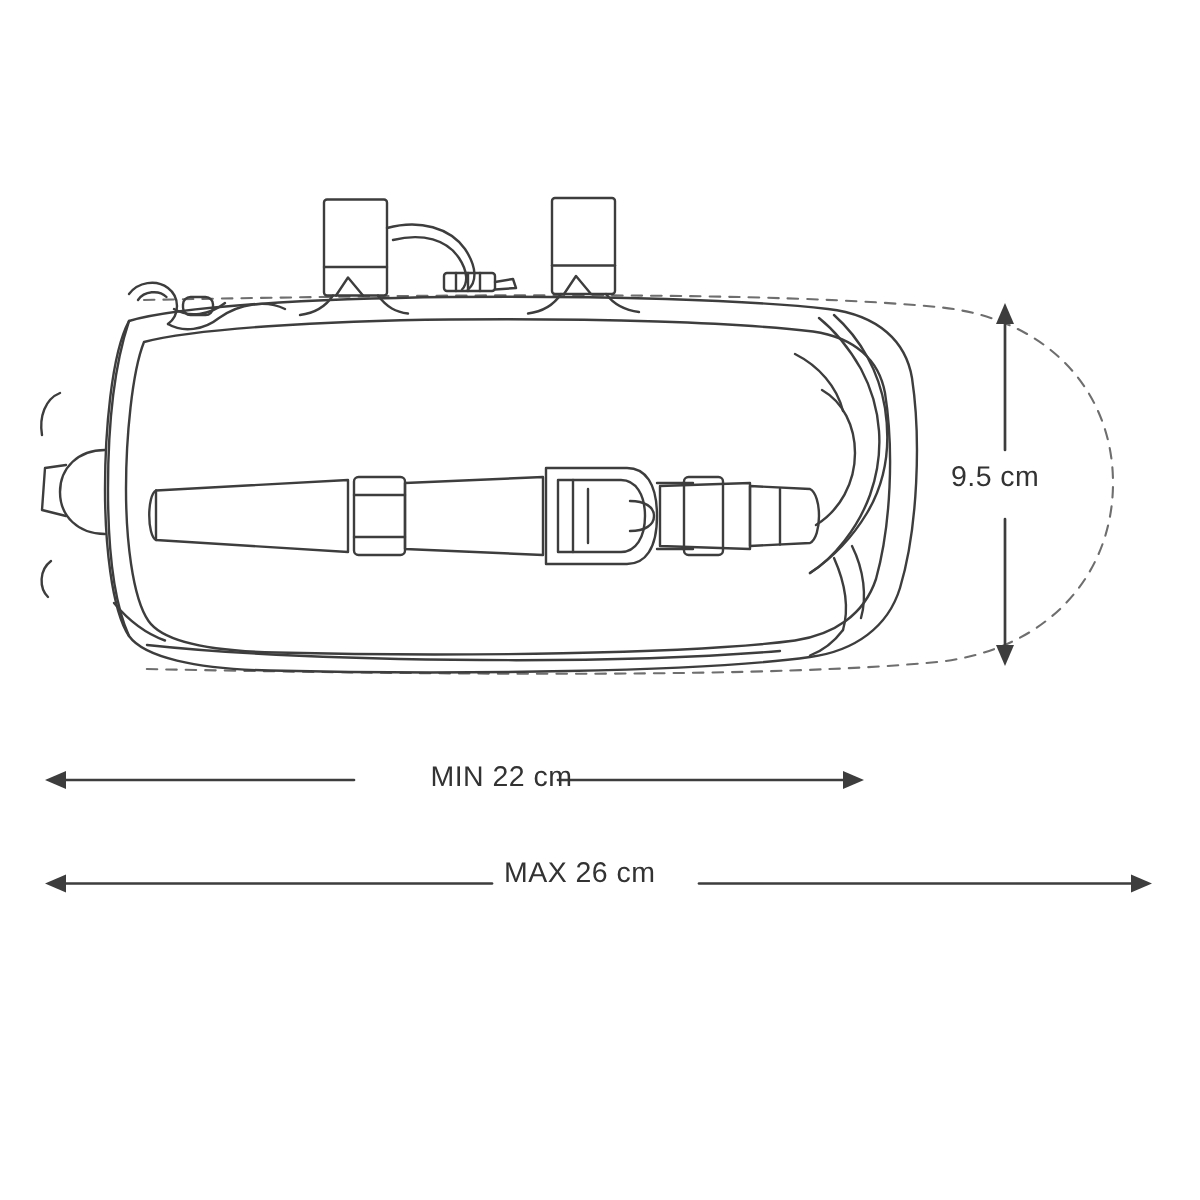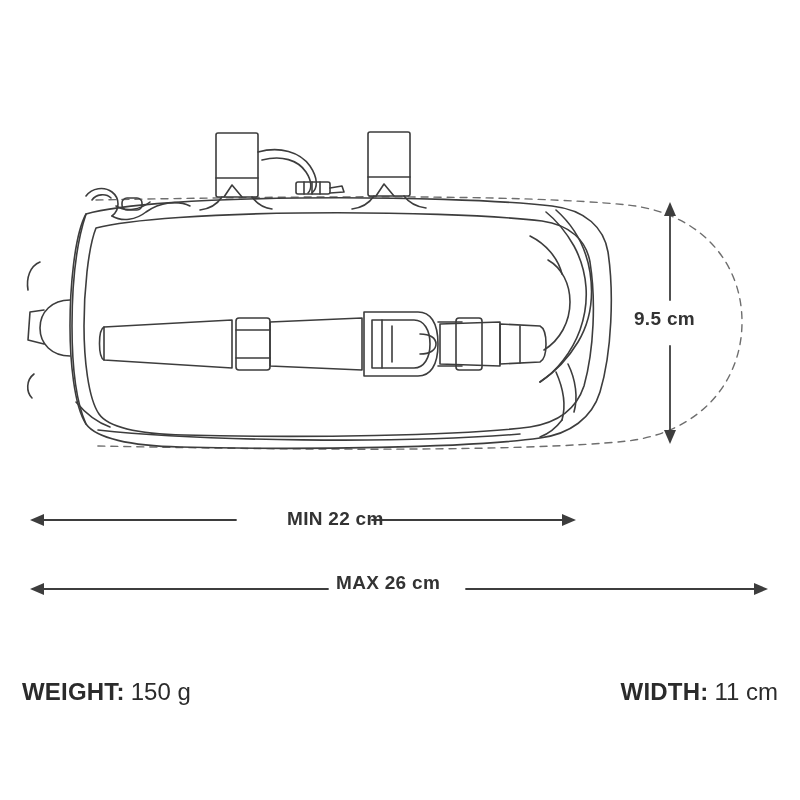--- a/index.html
+++ b/index.html
@@ -17,21 +17,21 @@
     background: #ffffff;
     overflow: hidden;
   }
   #diagram-svg {
     position: absolute;
     left: 0;
     top: 0;
   }
   .dim-label {
     position: absolute;
-    font-weight: bold;
+    font-weight: normal;
     color: #333333;
     letter-spacing: 0.3px;
     white-space: nowrap;
   }
   #label-height {
     left: 634px;
     top: 308px;
     font-size: 19px;
   }
   #label-min {
@@ -215,21 +215,15 @@
     </g>
   </svg>
 
   <div class="dim-label" id="label-height">9.5 cm</div>
 
   <div class="dim-label" id="label-min">MIN 22 cm</div>
 
   <div class="dim-label" id="label-max">MAX 26 cm</div>
 
   <div class="spec-row">
-    <div class="spec" id="spec-weight">
-      <span class="spec-key">WEIGHT:</span><span class="spec-val">150 g</span>
-    </div>
-    <div class="spec" id="spec-width">
-      <span class="spec-key">WIDTH:</span><span class="spec-val">11 cm</span>
-    </div>
   </div>
 
 </div>
 
 </body></html>

